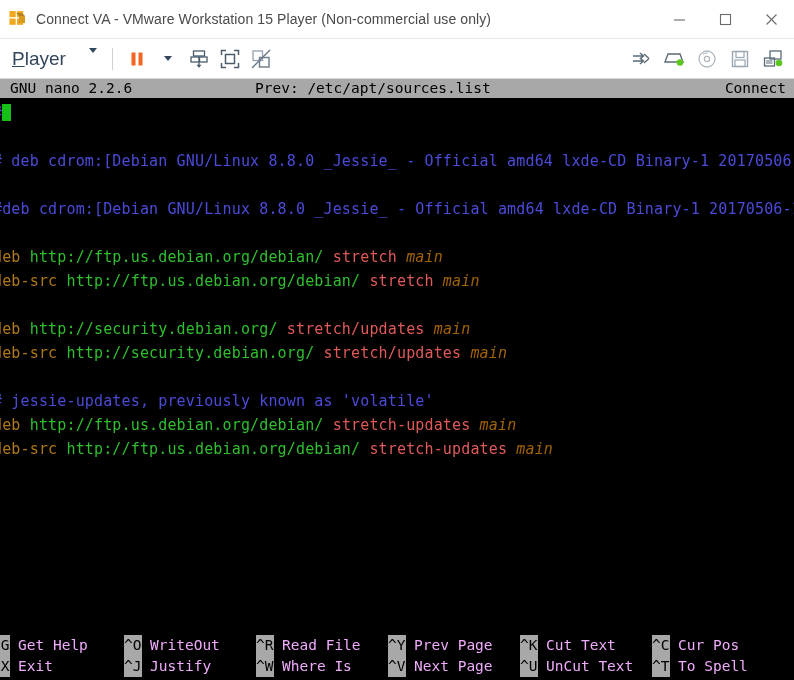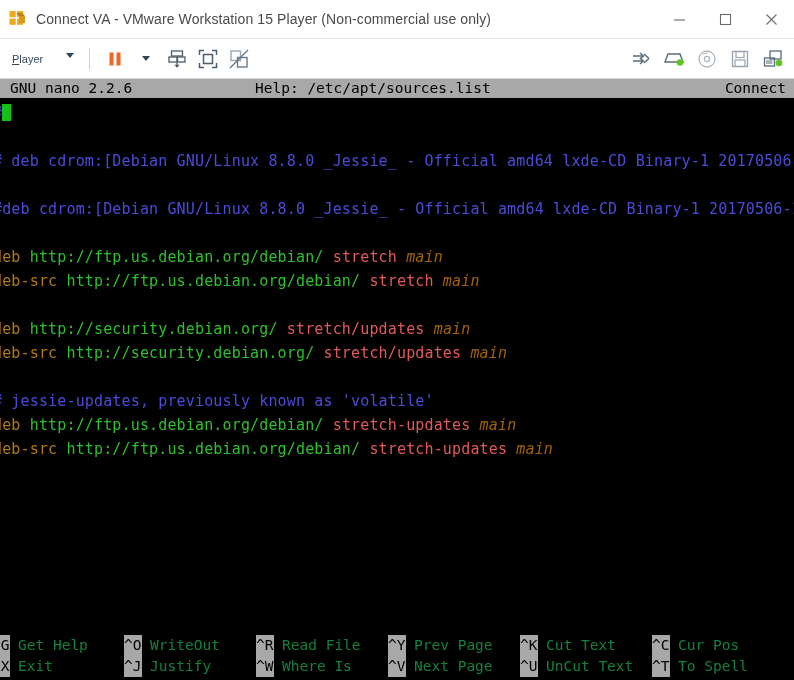--- a/index.html
+++ b/index.html
@@ -71,21 +71,21 @@
     height: 39px;
     min-height: 39px;
     background: #ffffff;
     border-bottom: 1px solid #d6d6d6;
     display: flex;
     align-items: center;
     padding-left: 8px;
     position: relative;
   }
   .player-menu {
-    font-size: 11px;
+    font-size: 19px;
     color: #33475b;
     padding: 3px 6px 3px 4px;
     display: flex;
     align-items: flex-start;
     gap: 23px;
     cursor: default;
   }
   .player-menu u { text-decoration: underline; }
   .tb-sep {
     width: 1px;
@@ -204,21 +204,21 @@
   .fk-key {
     background: #a8a8a8;
     color: #000000;
     padding: 0 0px;
     display: inline-block;
     min-width: 18px;
     text-align: left;
     line-height: 21px;
   }
   .fk-label {
-    color: #15803d;
+    color: #f0abfc;
     padding-left: 8px;
     line-height: 21px;
     text-align: right;
   }
 </style>
 </head>
 <body>
 
 <div class="window">
 
@@ -341,21 +341,21 @@
         </svg>
       </div>
     </div>
   </div>
 
   <div class="vm-screen">
     <div class="nano">
 
       <div class="nano-titlebar">
         <span class="nv nt-version">GNU nano 2.2.6</span>
-        <span class="nv nt-file">Help: /etc/apt/sources.list</span>
+        <span class="nv nt-file">Prev: /etc/apt/sources.list</span>
         <span class="nv nt-mod">Connect</span>
       </div>
 
       <div class="nano-body" id="nano-body">
           <div class="nline"><span class="c-comment">#</span><span class="cursor-block"> </span></div>
           <div class="nline blank">&nbsp;</div>
           <div class="nline"><span class="c-comment"># deb cdrom:[Debian GNU/Linux 8.8.0 _Jessie_ - Official amd64 lxde-CD Binary-1 20170506-14:11]/ jes</span></div>
           <div class="nline blank">&nbsp;</div>
           <div class="nline"><span class="c-comment">#deb cdrom:[Debian GNU/Linux 8.8.0 _Jessie_ - Official amd64 lxde-CD Binary-1 20170506-14:11]/ jess</span></div>
           <div class="nline blank">&nbsp;</div>

